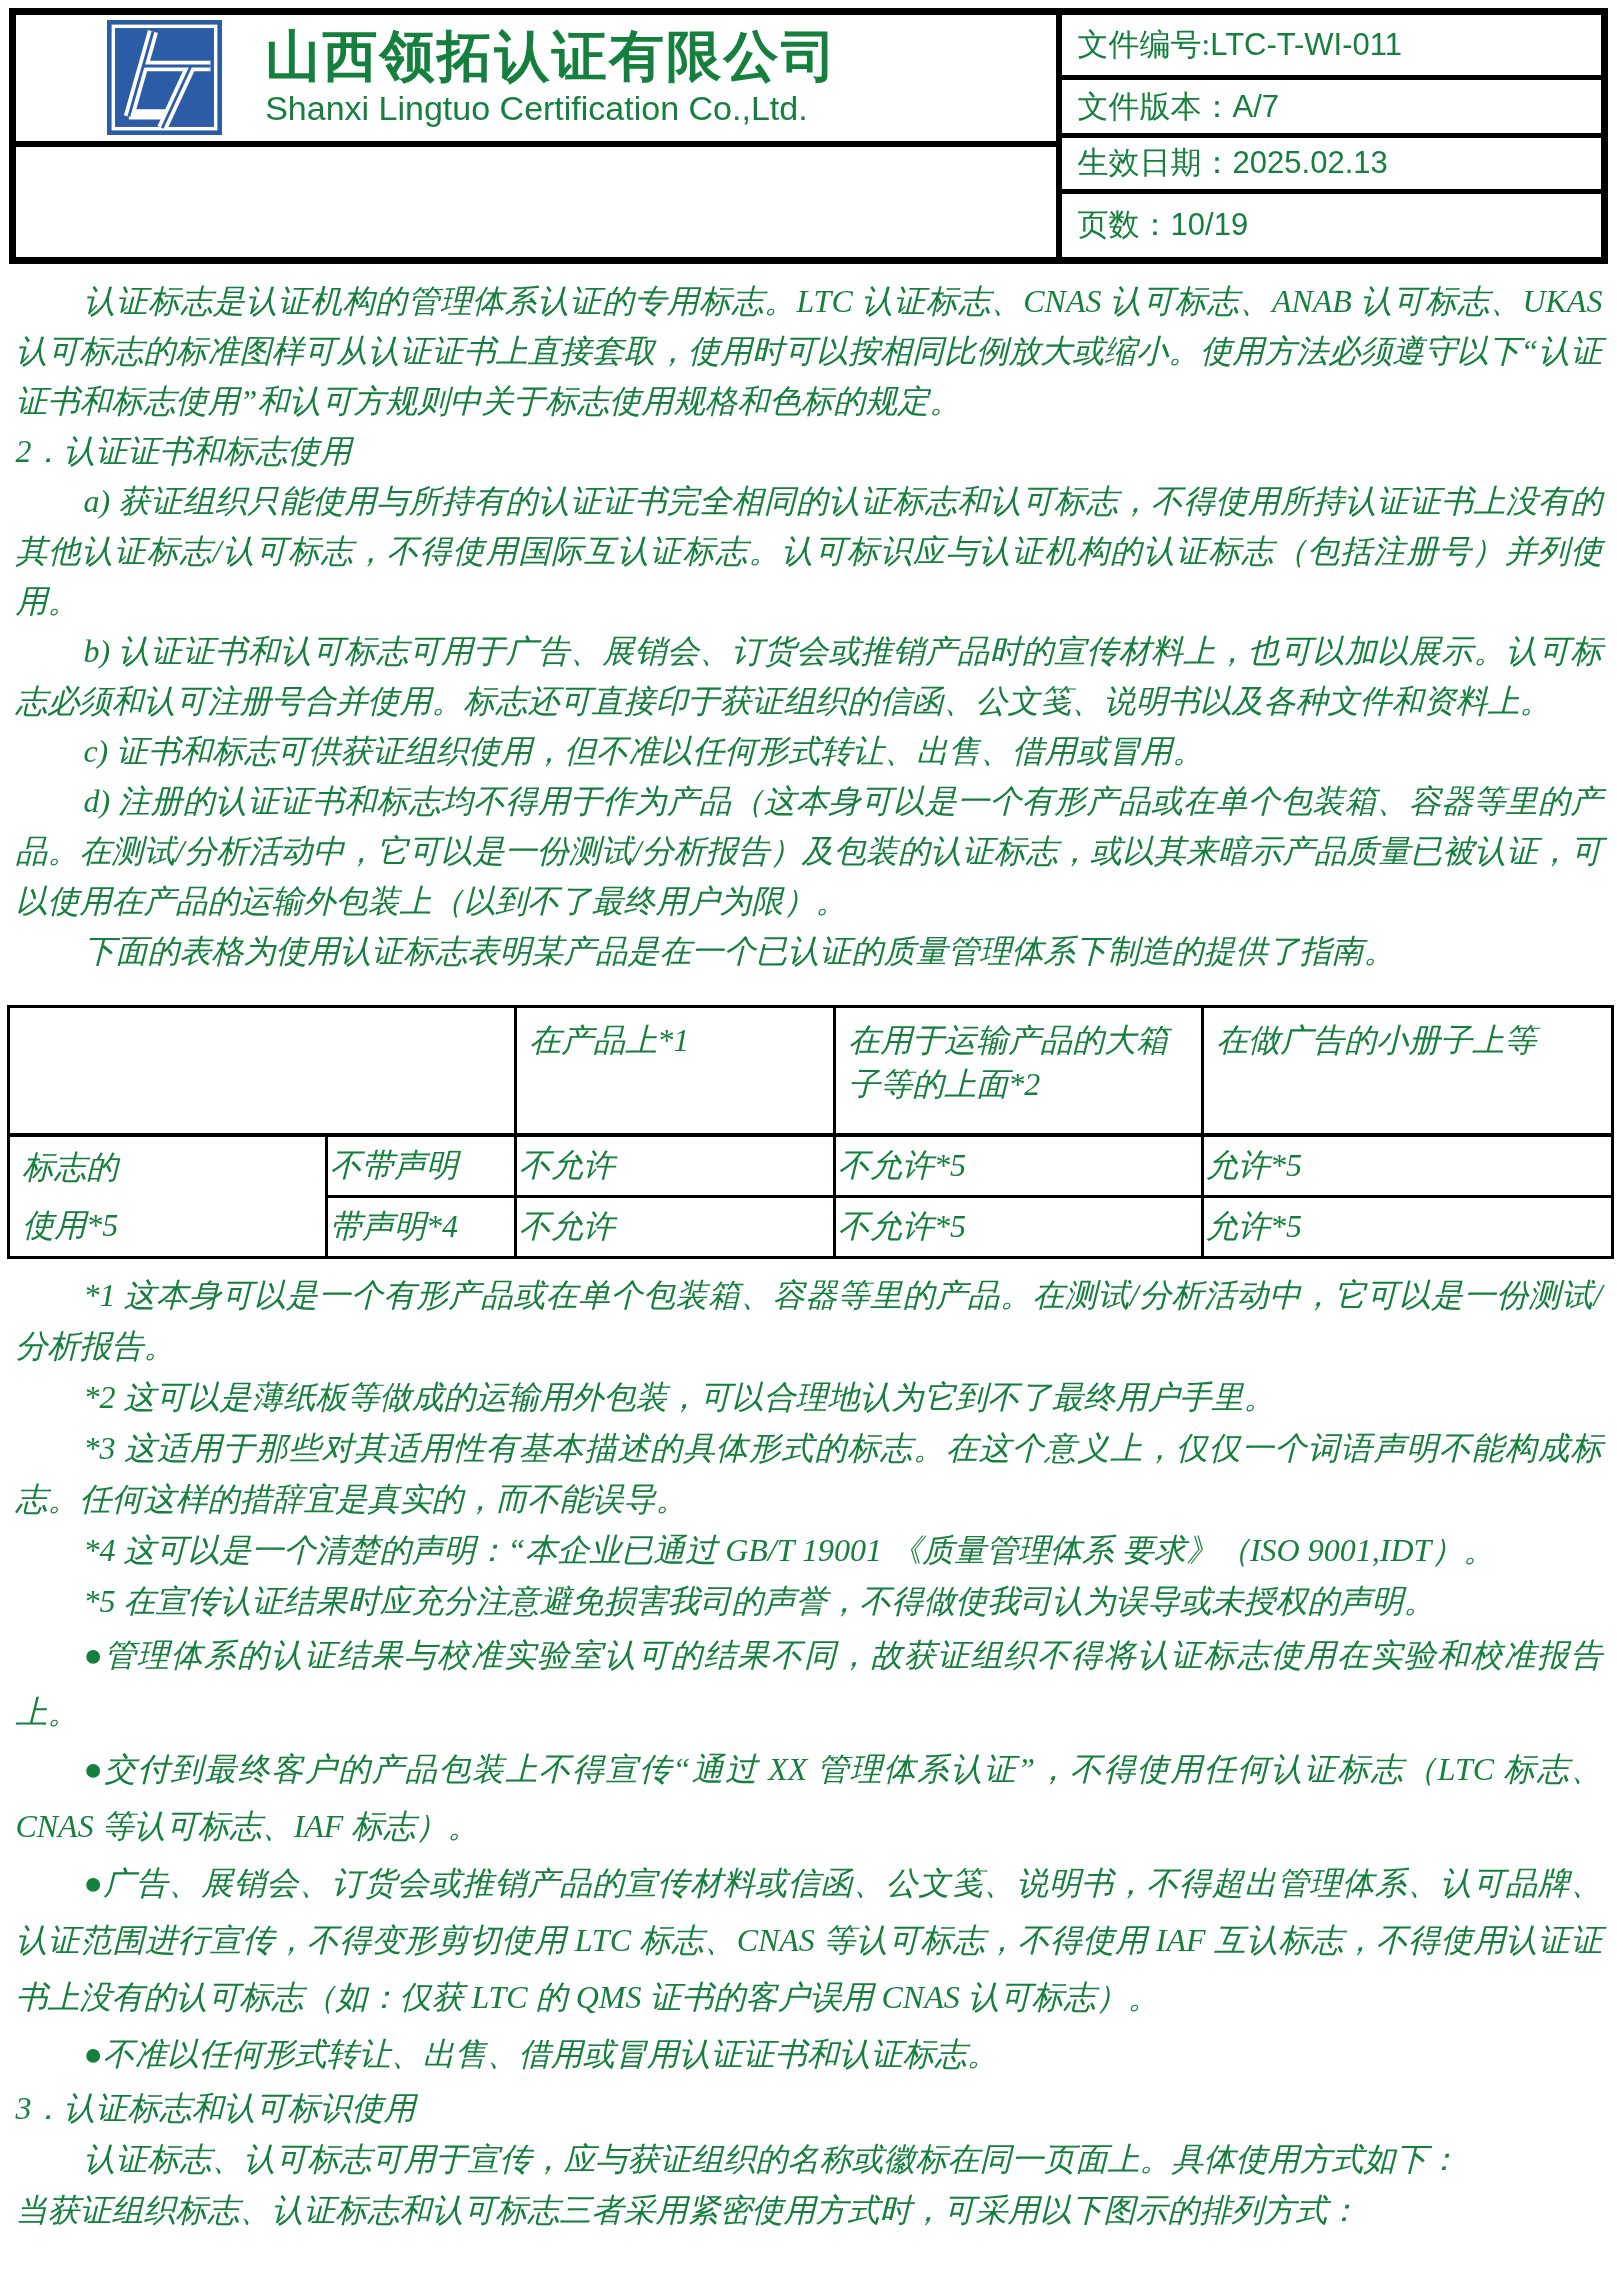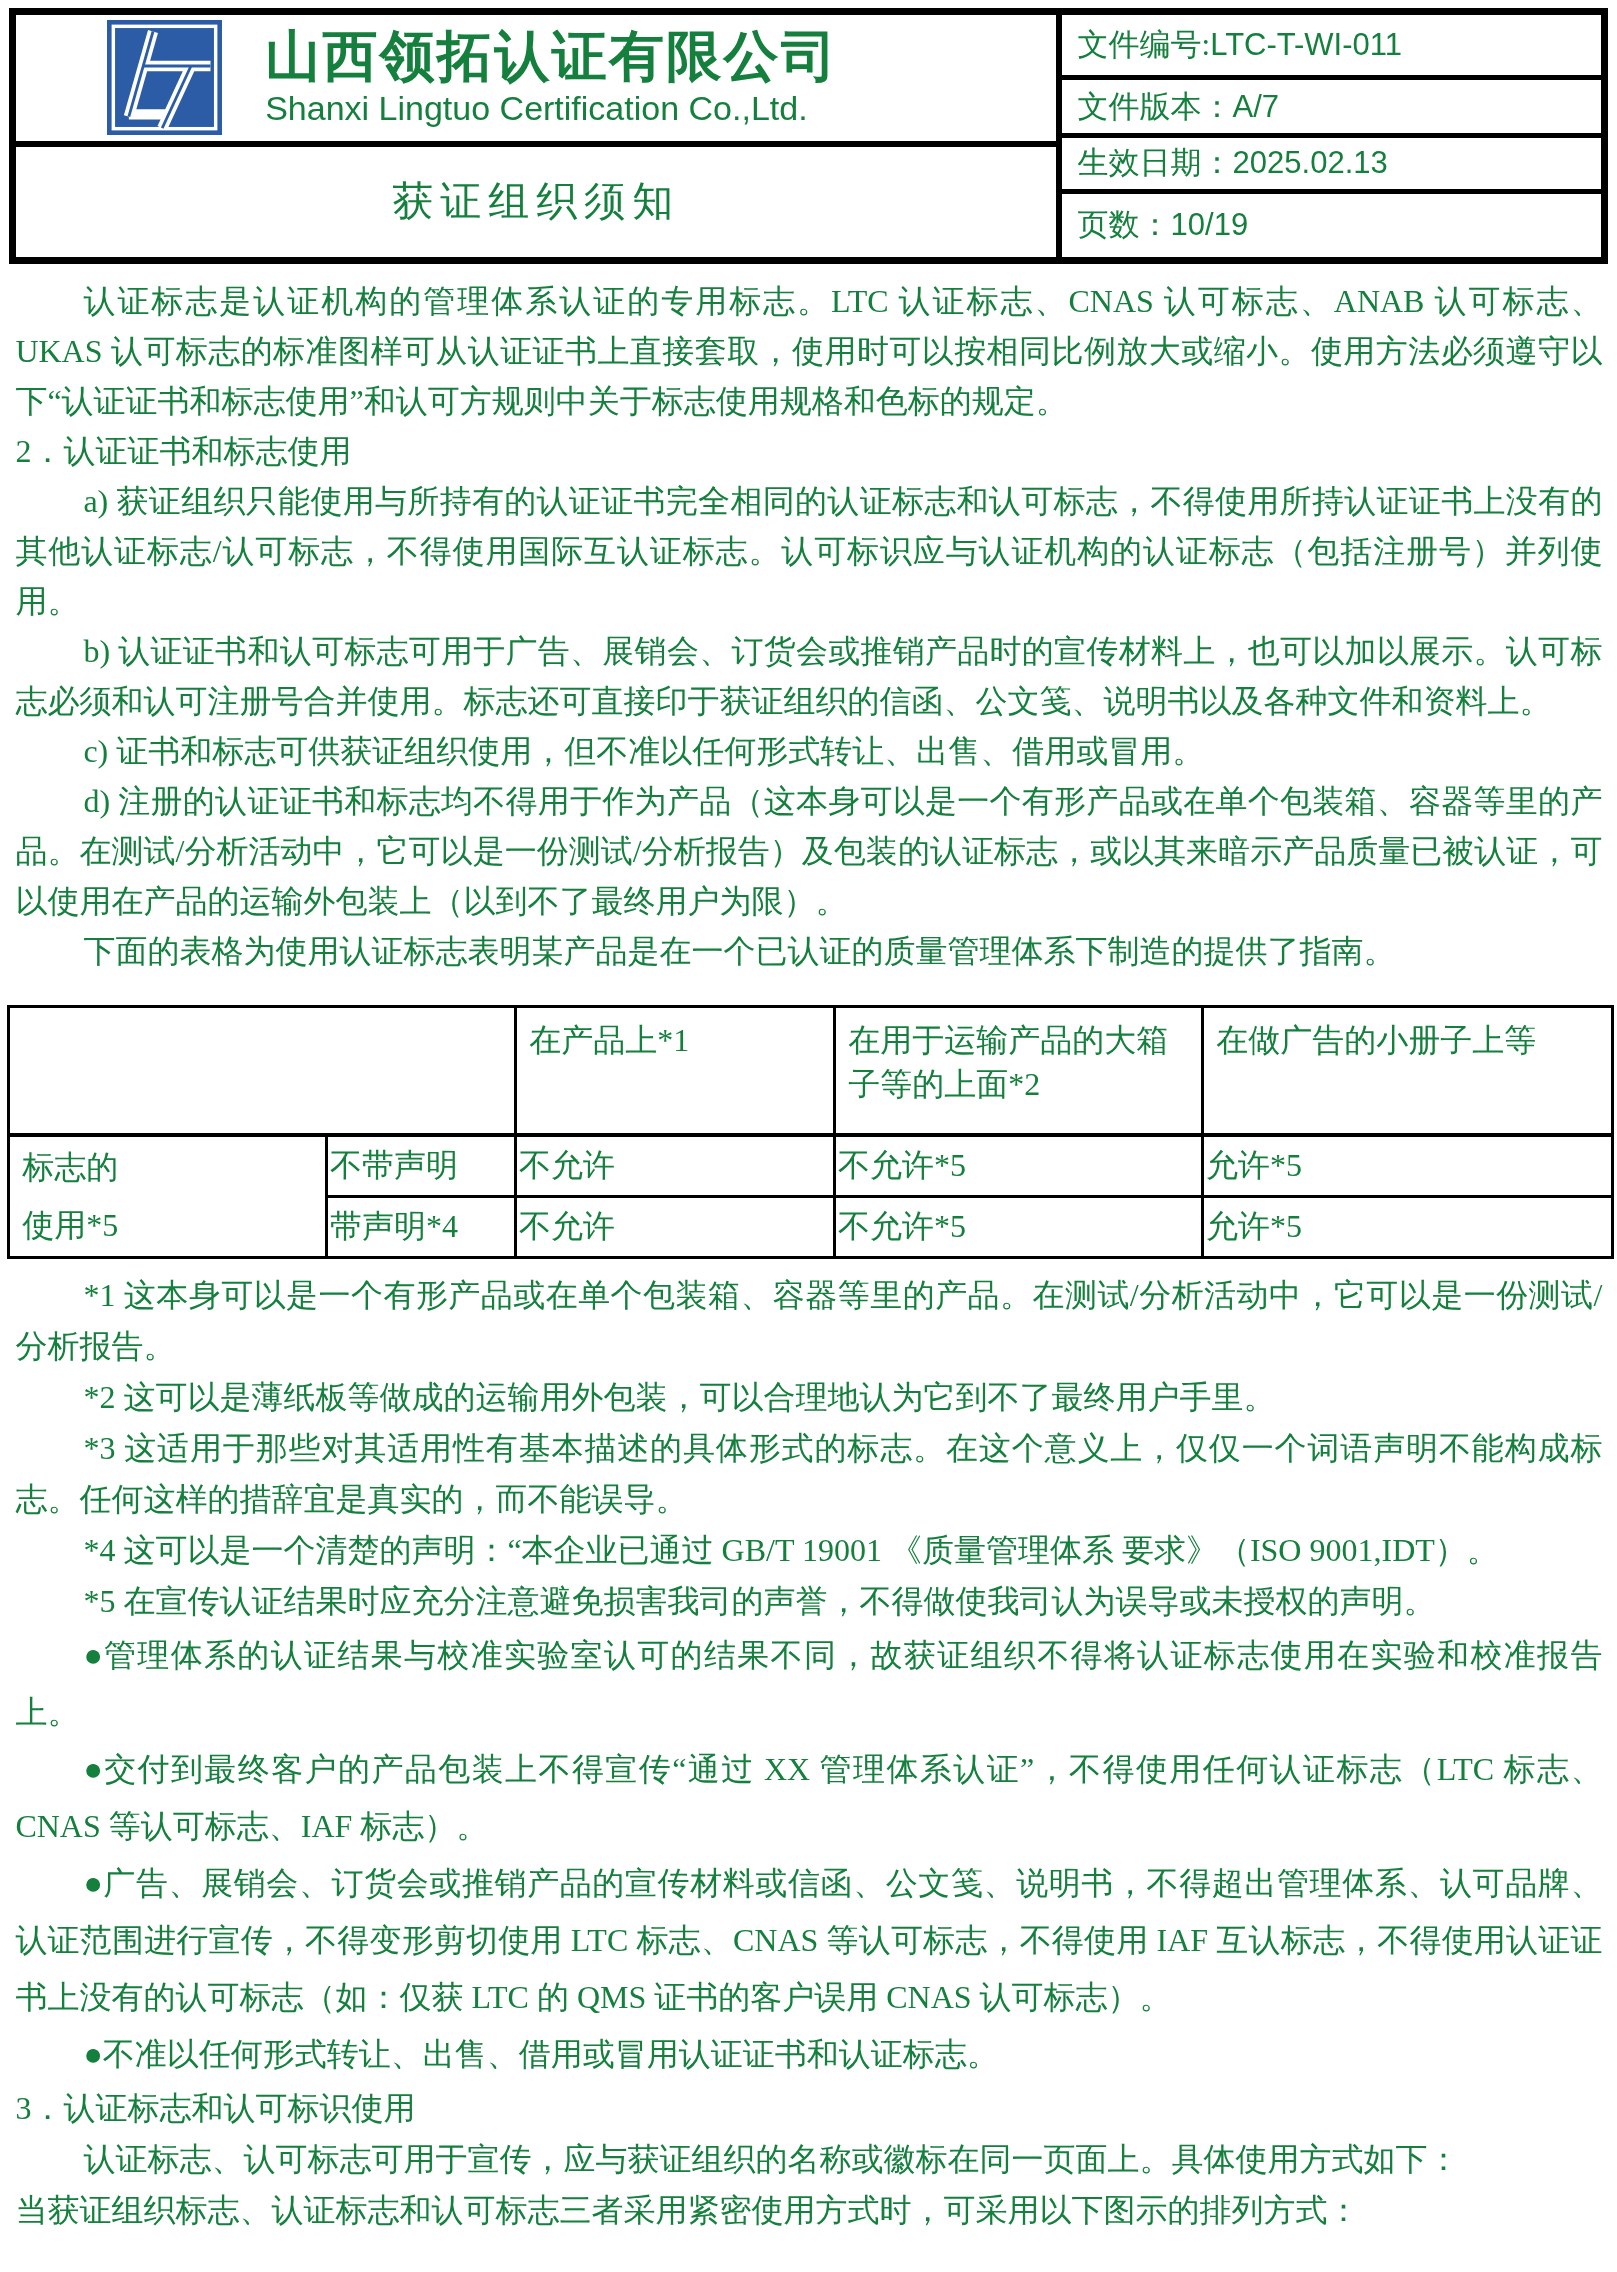--- a/index.html
+++ b/index.html
@@ -19,21 +19,21 @@
   .company-cn{font-size:55px;font-weight:bold;letter-spacing:2.3px;line-height:1.05;}
   .company-en{font-size:34px;font-family:"Liberation Sans","DejaVu Sans",sans-serif;margin-top:3.1px;}
   .title-row{flex:1;display:flex;align-items:center;justify-content:center;font-size:41px;letter-spacing:7px;}
   .header-right{width:539px;display:flex;flex-direction:column;border-radius:12px;}
   .meta-row{display:flex;align-items:center;padding-left:15.4px;font-size:31px;box-sizing:border-box;}
   .meta-row.b{border-bottom:5.4px solid #000;}
   .m1{height:27%;}.m2{height:24%;}.m3{height:23%;}.m4{height:26%;}
   .meta-label{white-space:nowrap;}
   .meta-value{font-family:"Liberation Sans","DejaVu Sans",sans-serif;white-space:nowrap;text-align:center;}
   
-  .content{position:absolute;top:276px;left:15.4px;width:1587px;}
+  .content{position:absolute;top:276px;left:15.4px;width:1587px;font-style:italic;}
   .sec p{margin:0;font-size:32px;text-align:justify;}
   .sec1 p{line-height:50px;}
   .fns  p{line-height:51px;}
   .bullets p{line-height:57px;}
   .sec3 p{line-height:51px;}
   .ind{text-indent:68px;}
   
   table.marks{border-collapse:collapse;table-layout:fixed;width:1604px;margin:29px 0 10.7px -8.4px;border:3.8px solid #000;}
   table.marks td{border:3.1px solid #000;font-size:32px;background:#fff;word-break:break-all;}
   tr.th-row td{vertical-align:top;padding:10.7px 12.3px 7.7px;height:107px;border-bottom:4.6px solid #000;}
@@ -62,21 +62,20 @@
             <path d="M40 10 L19 84"></path>
             <path d="M31 40 L90 40"></path>
             <path d="M73 40 L48 94"></path>
           </g>
         </svg>
         <div class="company-names">
           <div class="company-cn">山西领拓认证有限公司</div>
           <div class="company-en">Shanxi Lingtuo Certification Co.,Ltd.</div>
         </div>
       </div>
-      <div class="title-row">获证组织须知</div>
     </div>
     <div class="header-right">
       <div class="meta-row m1 b">
         <span class="meta-label">文件编号:</span>
           <span class="meta-value">LTC-T-WI-011</span>
       </div>
       <div class="meta-row m2 b">
         <span class="meta-label">文件版本：</span>
           <span class="meta-value">A/7</span>
       </div>

